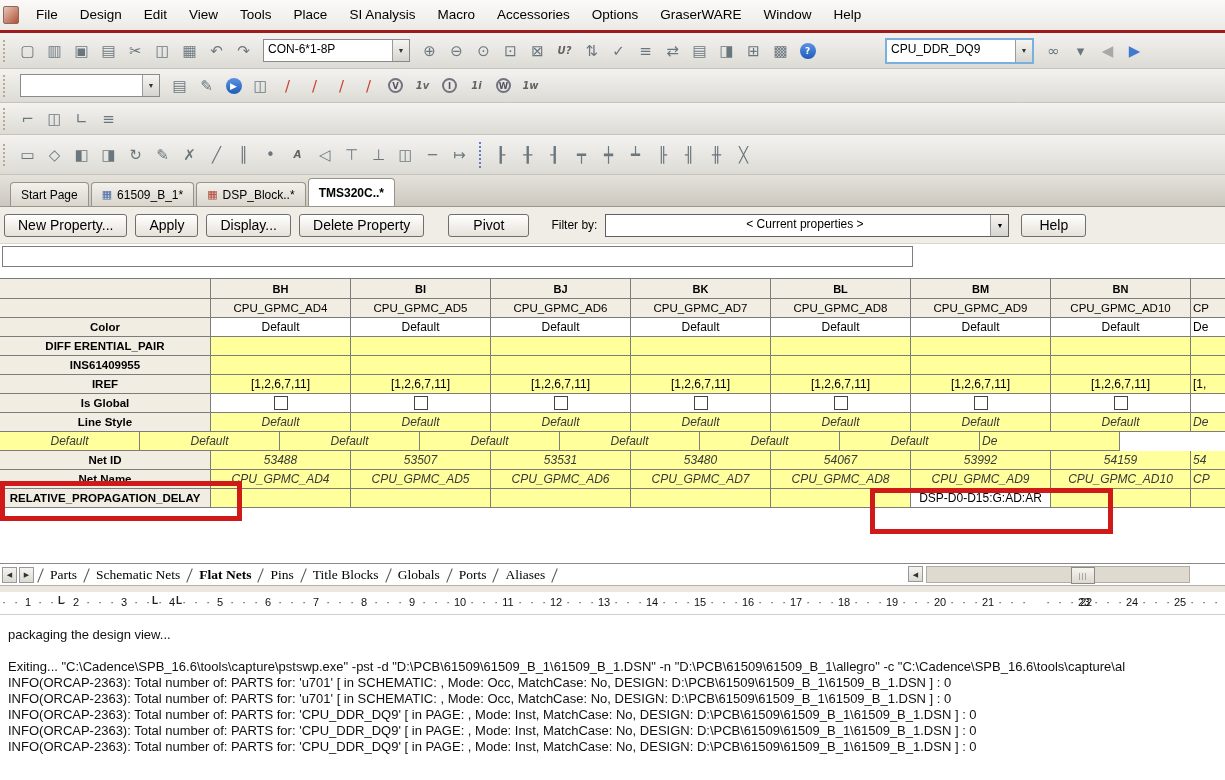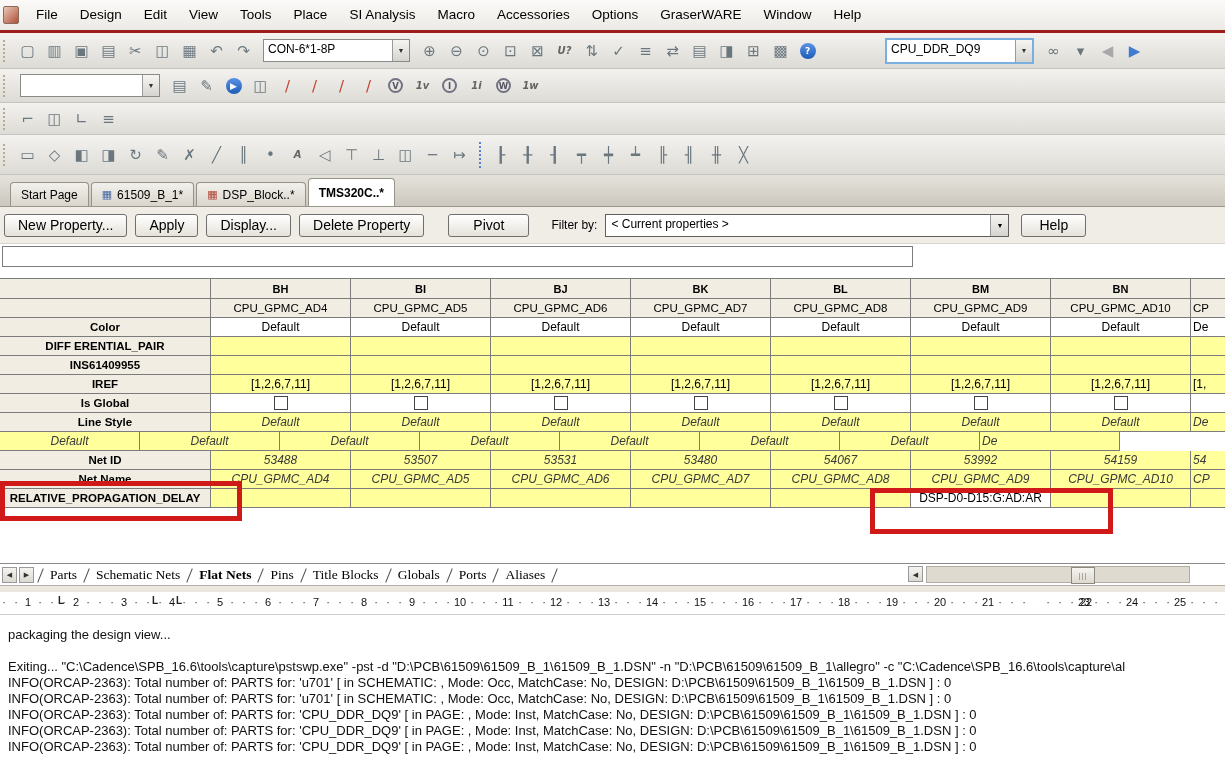--- a/index.html
+++ b/index.html
@@ -61,21 +61,21 @@
              border-bottom:1px solid #dad6cd; }
   .pbtn-group { display:flex; align-items:center; }
   .pbtn { height:23px; padding:0 13px; font-size:14px; font-family:inherit;
           background:linear-gradient(#ffffff,#e5e2d9); border:1px solid #6f6f6f; border-radius:3px;
           margin-right:8px; }
   .pbtn.pivot { margin-left:16px; padding:0 24px; }
   .pbtn.help  { margin-left:12px; margin-right:0; padding:0 17px; }
   .filter-label { font-size:12px; margin:0 8px 0 14px; }
   .filter-dd { width:402px; height:21px; border:1px solid #5f5f5f; background:#fff;
                display:flex; align-items:stretch; font-size:12px; }
-  .filter-dd .cval { flex:1; padding:2px 5px 0 5px; white-space:nowrap; overflow:hidden; }
+  .filter-dd .cval { flex:1; padding:2px 5px 0 18px; white-space:nowrap; overflow:hidden;text-align:center; }
   .filter-dd .carrow { width:17px; background:linear-gradient(#f6f5f2,#d6d4cf); border-left:1px solid #9a9a9a;
                        display:flex; align-items:center; justify-content:center; font-size:7px; }
   .filter-input { position:absolute; top:246px; left:2px; width:903px; height:19px;
                   border:1px solid #7d7d7d; background:#fff; font-size:12px; padding:0 3px; }
 
   
   .sheet { position:absolute; top:278px; left:0; width:1225px; overflow:hidden;
            border-top:1px solid #7c7c7c; font-size:12px; }
   .trow { display:flex; width:1331px; height:19px; }
   .trow.thead { height:20px; }

